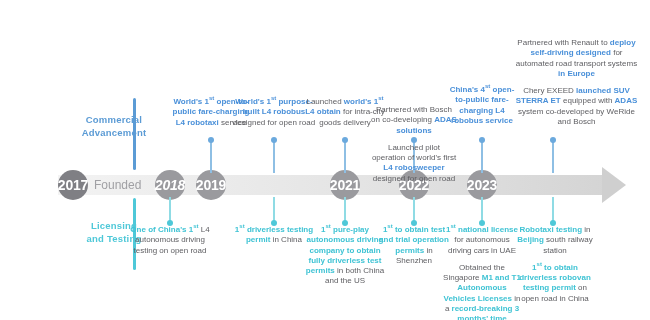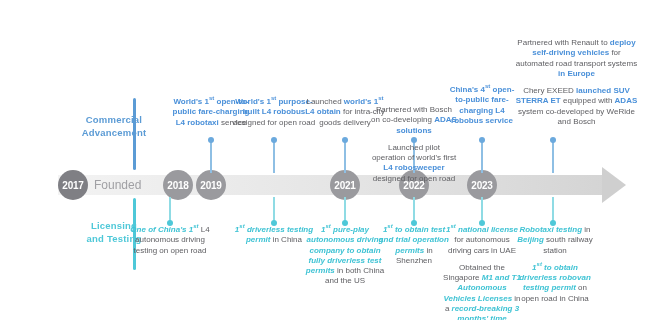--- a/index.html
+++ b/index.html
@@ -46,21 +46,21 @@
     border-left:24px solid #cfcfcf;
   }
 
   
   .year{
     position:absolute;
     width:30px;height:30px;
     border-radius:50%;
     background:#9a9a9e;
     color:#ffffff;
-    font-size:10px;
+    font-size:14px;
     font-weight:bold;
     display:flex;align-items:center;justify-content:center;
     top:170px;
     letter-spacing:-.2px;
   }
   .year.first{background:#7f7f84;}
   #founded-label{
     position:absolute;left:94px;top:178px;
     font-size:12px;color:#a0a0a4;
   }
@@ -83,21 +83,21 @@
     text-align:center;
     font-size:8px;
     line-height:10.3px;
     color:#5e5e62;
   }
   .evt.up{color:#5e5e62;}
   .evt.dn{color:#5e5e62;}
   .evt p{margin:0 0 7px 0;}
   .evt p:last-child{margin-bottom:0;}
   .hi-b{color:#4a90d9;font-weight:bold;}
-  .hi-t{color:#3fc3d4;font-weight:bold;font-style:italic;}
+  .hi-t{color:#3fc3d4;font-weight:bold;}
   sup{font-size:6px;vertical-align:super;line-height:0;}
 </style>
 </head>
 <body>
 
 <div id="stage">
 
   <div class="section-head" id="head-commercial">
     <div>Commercial</div>
     <div>Advancement</div>
@@ -108,21 +108,21 @@
     <div>Licensing</div>
     <div>and Testing</div>
   </div>
   <div class="divider" id="div-bot"></div>
 
   <div id="arrow-bar"></div>
   <div id="arrow-head"></div>
 
   <div class="year first" style="left:58px;">2017</div>
   <div id="founded-label">Founded</div>
-  <div class="year" style="left:163px;">2018</div>
+  <div class="year" style="left:155px;font-style:italic;">2018</div>
   <div class="year" style="left:196px;">2019</div>
   <div class="year" style="left:330px;">2021</div>
   <div class="year" style="left:399px;">2022</div>
   <div class="year" style="left:467px;">2023</div>
 
   <div class="stem-up" style="left:210.4px;top:141px;height:32px;">
       <span class="dot"></span>
     </div>
   <div class="stem-up" style="left:273.4px;top:141px;height:32px;">
       <span class="dot"></span>
@@ -174,21 +174,21 @@
   <div class="evt up" style="left:371px;top:57px;width:86px;margin-top:48px;">
     <p><span>Partnered with Bosch on co-developing </span><span class="hi-b">ADAS solutions</span></p>
     <p><span>Launched pilot operation of world's first </span><span class="hi-b">L4 robosweeper</span><span> designed for open road</span></p>
   </div>
 
   <div class="evt up" style="left:447px;top:85px;width:70px;">
     <p><span class="hi-b">China's 4</span><sup class="hi-b">st</sup><span class="hi-b"> open-to-public fare-charging L4 robobus service</span></p>
   </div>
 
   <div class="evt up" style="left:513px;top:38px;width:127px;">
-    <p><span>Partnered with Renault to </span><span class="hi-b">deploy self-driving vehicles</span><span> for automated road transport systems </span><span class="hi-b">in Europe</span></p>
+    <p><span>Partnered with Renault to </span><span class="hi-b">deploy self-driving designed</span><span> for automated road transport systems </span><span class="hi-b">in Europe</span></p>
     <p><span>Chery EXEED </span><span class="hi-b">launched SUV STERRA ET</span><span> equipped with </span><span class="hi-b">ADAS</span><span> system co-developed by WeRide and Bosch</span></p>
   </div>
 
   <div class="evt dn" style="left:128px;top:225px;width:84px;">
     <p><span class="hi-t">One of China's 1</span><sup class="hi-t">st</sup><span> L4 autonomous driving testing on open road</span></p>
   </div>
 
   <div class="evt dn" style="left:234px;top:225px;width:80px;">
     <p><span class="hi-t">1</span><sup class="hi-t">st</sup><span class="hi-t"> driverless testing permit</span><span> in China</span></p>
   </div>

